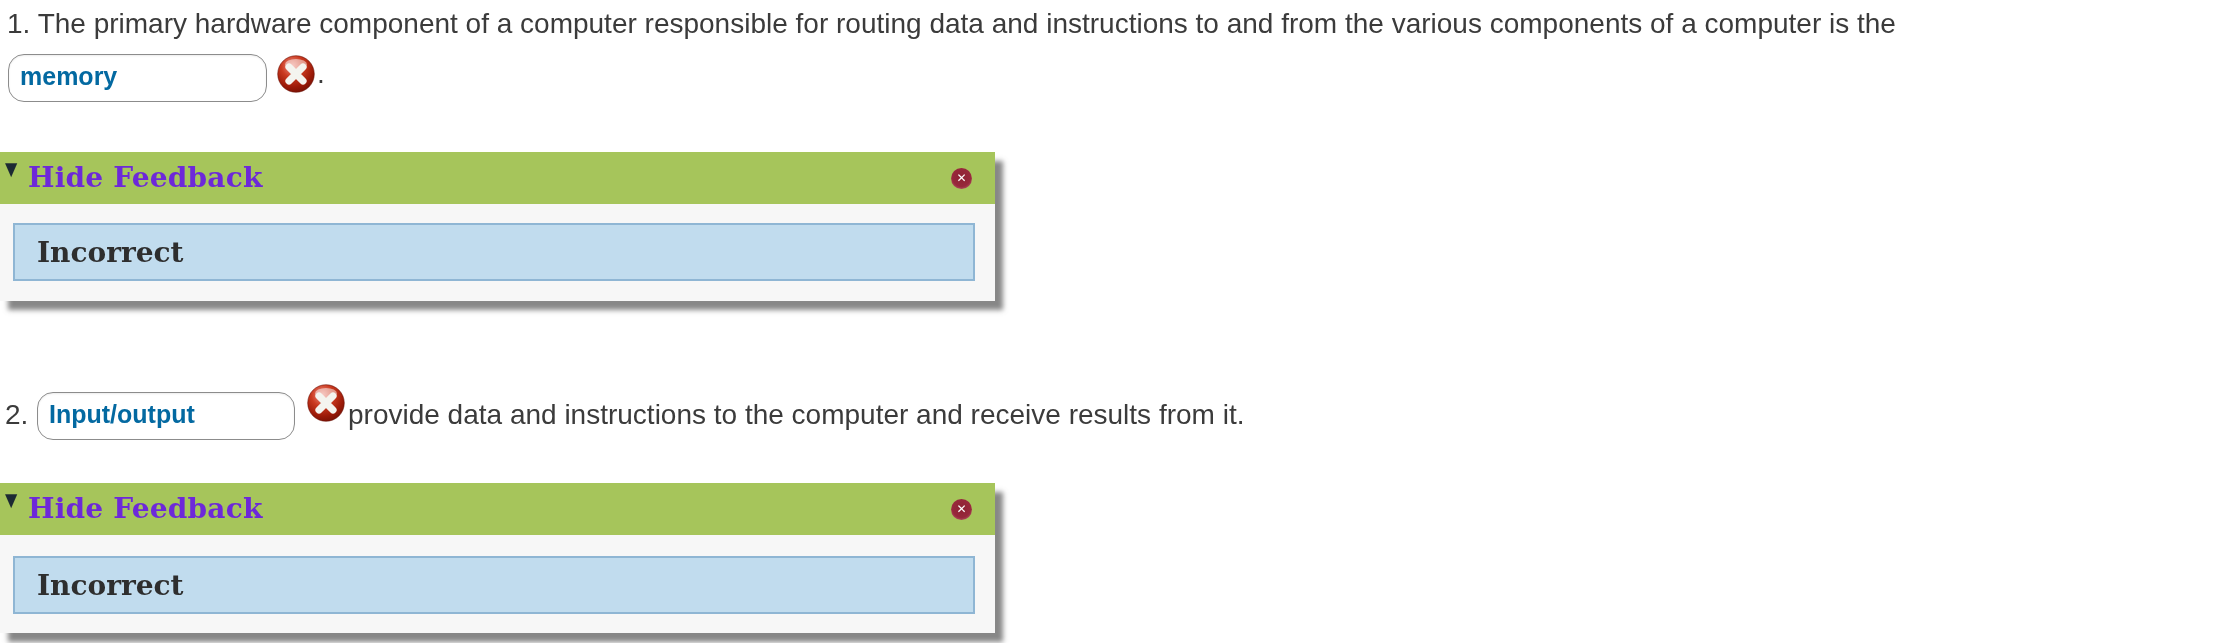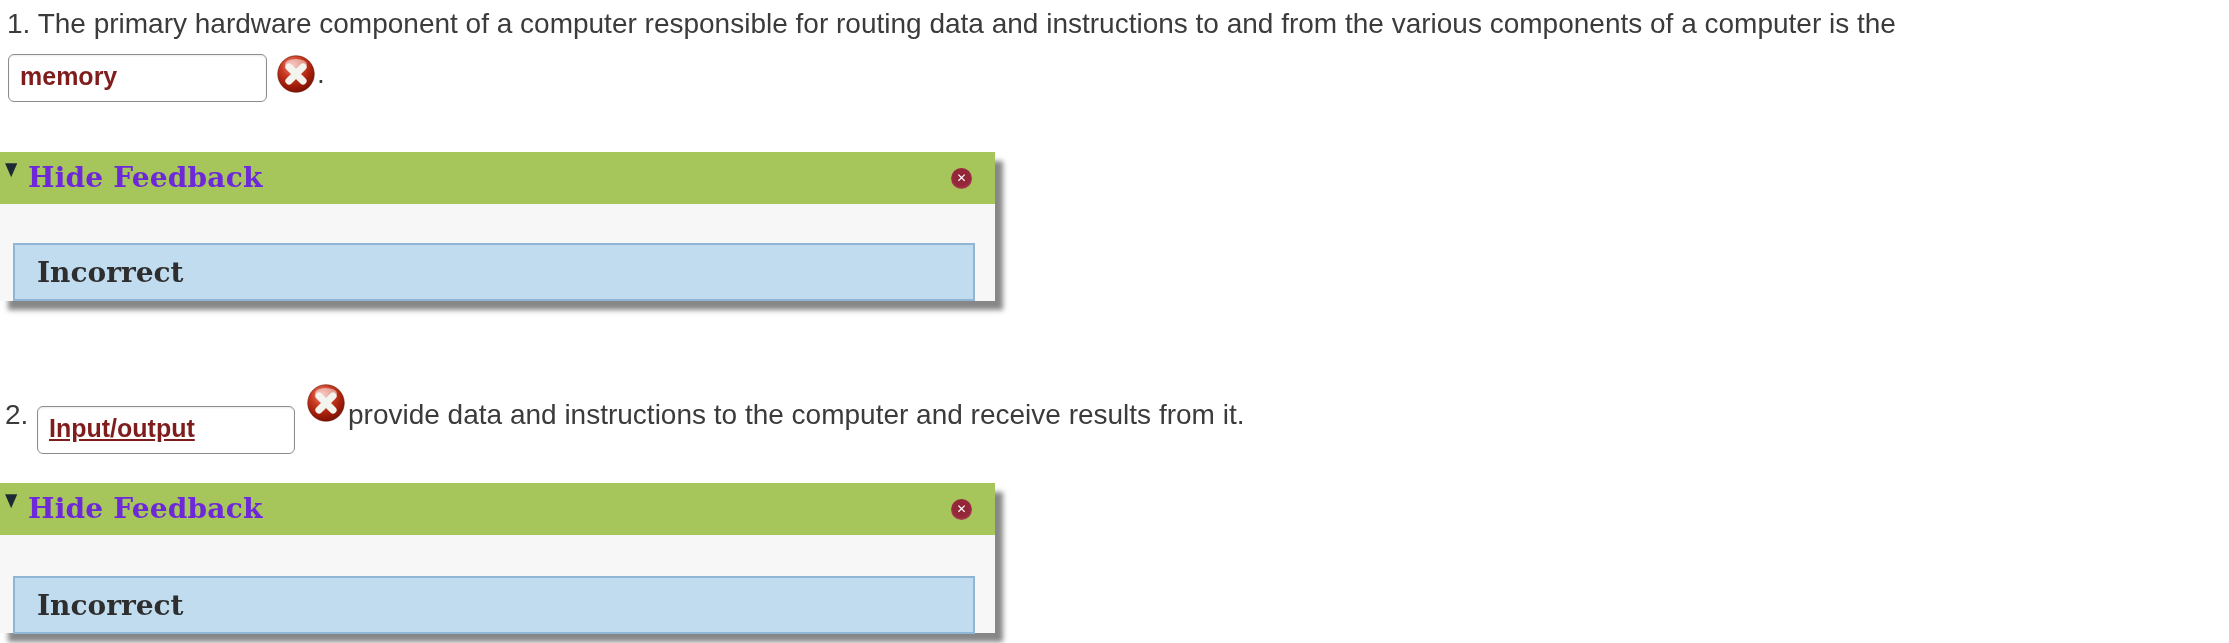--- a/index.html
+++ b/index.html
@@ -11,26 +11,26 @@
   
   .q-text { position:absolute; font-size:28px; line-height:36px; white-space:nowrap; color:#3b3b3b; }
   .q1-prompt { left:7px; top:6px; }
   .q1-suffix { position:absolute; left:317px; top:58px; font-size:28px; }
   .q2-number { left:5px; top:397px; }
   .q2-prompt { left:348px; top:397px; }
 
   
   .answer-input {
     position:absolute; box-sizing:border-box; height:48px;
-    border:1px solid #8c8c8c; border-radius:6px; background:#ffffff;
-    font-family:"Liberation Sans", sans-serif; font-weight:bold; font-size:25px; color:#7f1d1d;
+    border:1px solid #8c8c8c; border-radius:16px; background:#ffffff;
+    font-family:"Liberation Sans", sans-serif; font-weight:bold; font-size:25px; color:#0369a1;
     padding:0 0 4px 11px; outline:none; box-shadow: inset 0 1px 2px rgba(0,0,0,0.08);
   }
   .q1-input { left:8px;  top:54px;  width:259px; }
-  .q2-input { left:37px; top:406px; width:258px;text-decoration:underline; }
+  .q2-input { left:37px; top:392px; width:258px; }
 
   
   .error-icon { position:absolute; width:38px; height:38px; }
   .q1-error { left:277px; top:55px; }
   .q2-error { left:307px; top:384px; }
 
   
   .feedback-panel {
     position:absolute; left:0; width:995px; background:#f7f7f7;
     box-shadow: 8px 9px 5px rgba(105,105,105,0.8);
@@ -55,21 +55,21 @@
     color:#ffffff; font-size:12px; font-weight:bold; text-align:center; line-height:21px;
     font-family:"DejaVu Sans", sans-serif; cursor:pointer;
   }
 
   .fb-body { position:absolute; left:0; top:52px; right:0; bottom:0; }
   .fb-message {
     position:absolute; left:13px; width:962px; height:58px; box-sizing:border-box;
     background:#c1dcee; border:2px solid #8fb6d4;
     font-family:"DejaVu Serif", "Liberation Serif", serif; font-weight:bold;
     font-size:28px; color:#2e2e2e;
-    display:flex; align-items:center; padding-left:22px;margin-top:20px;
+    display:flex; align-items:center; padding-left:22px;
   }
   .panel-1 .fb-message { top:19px; }
   .panel-2 .fb-message { top:21px; }
 </style>
 </head>
 <body>
 
 <div class="screen">
 
   <svg width="0" height="0" style="position:absolute" aria-hidden="true">

